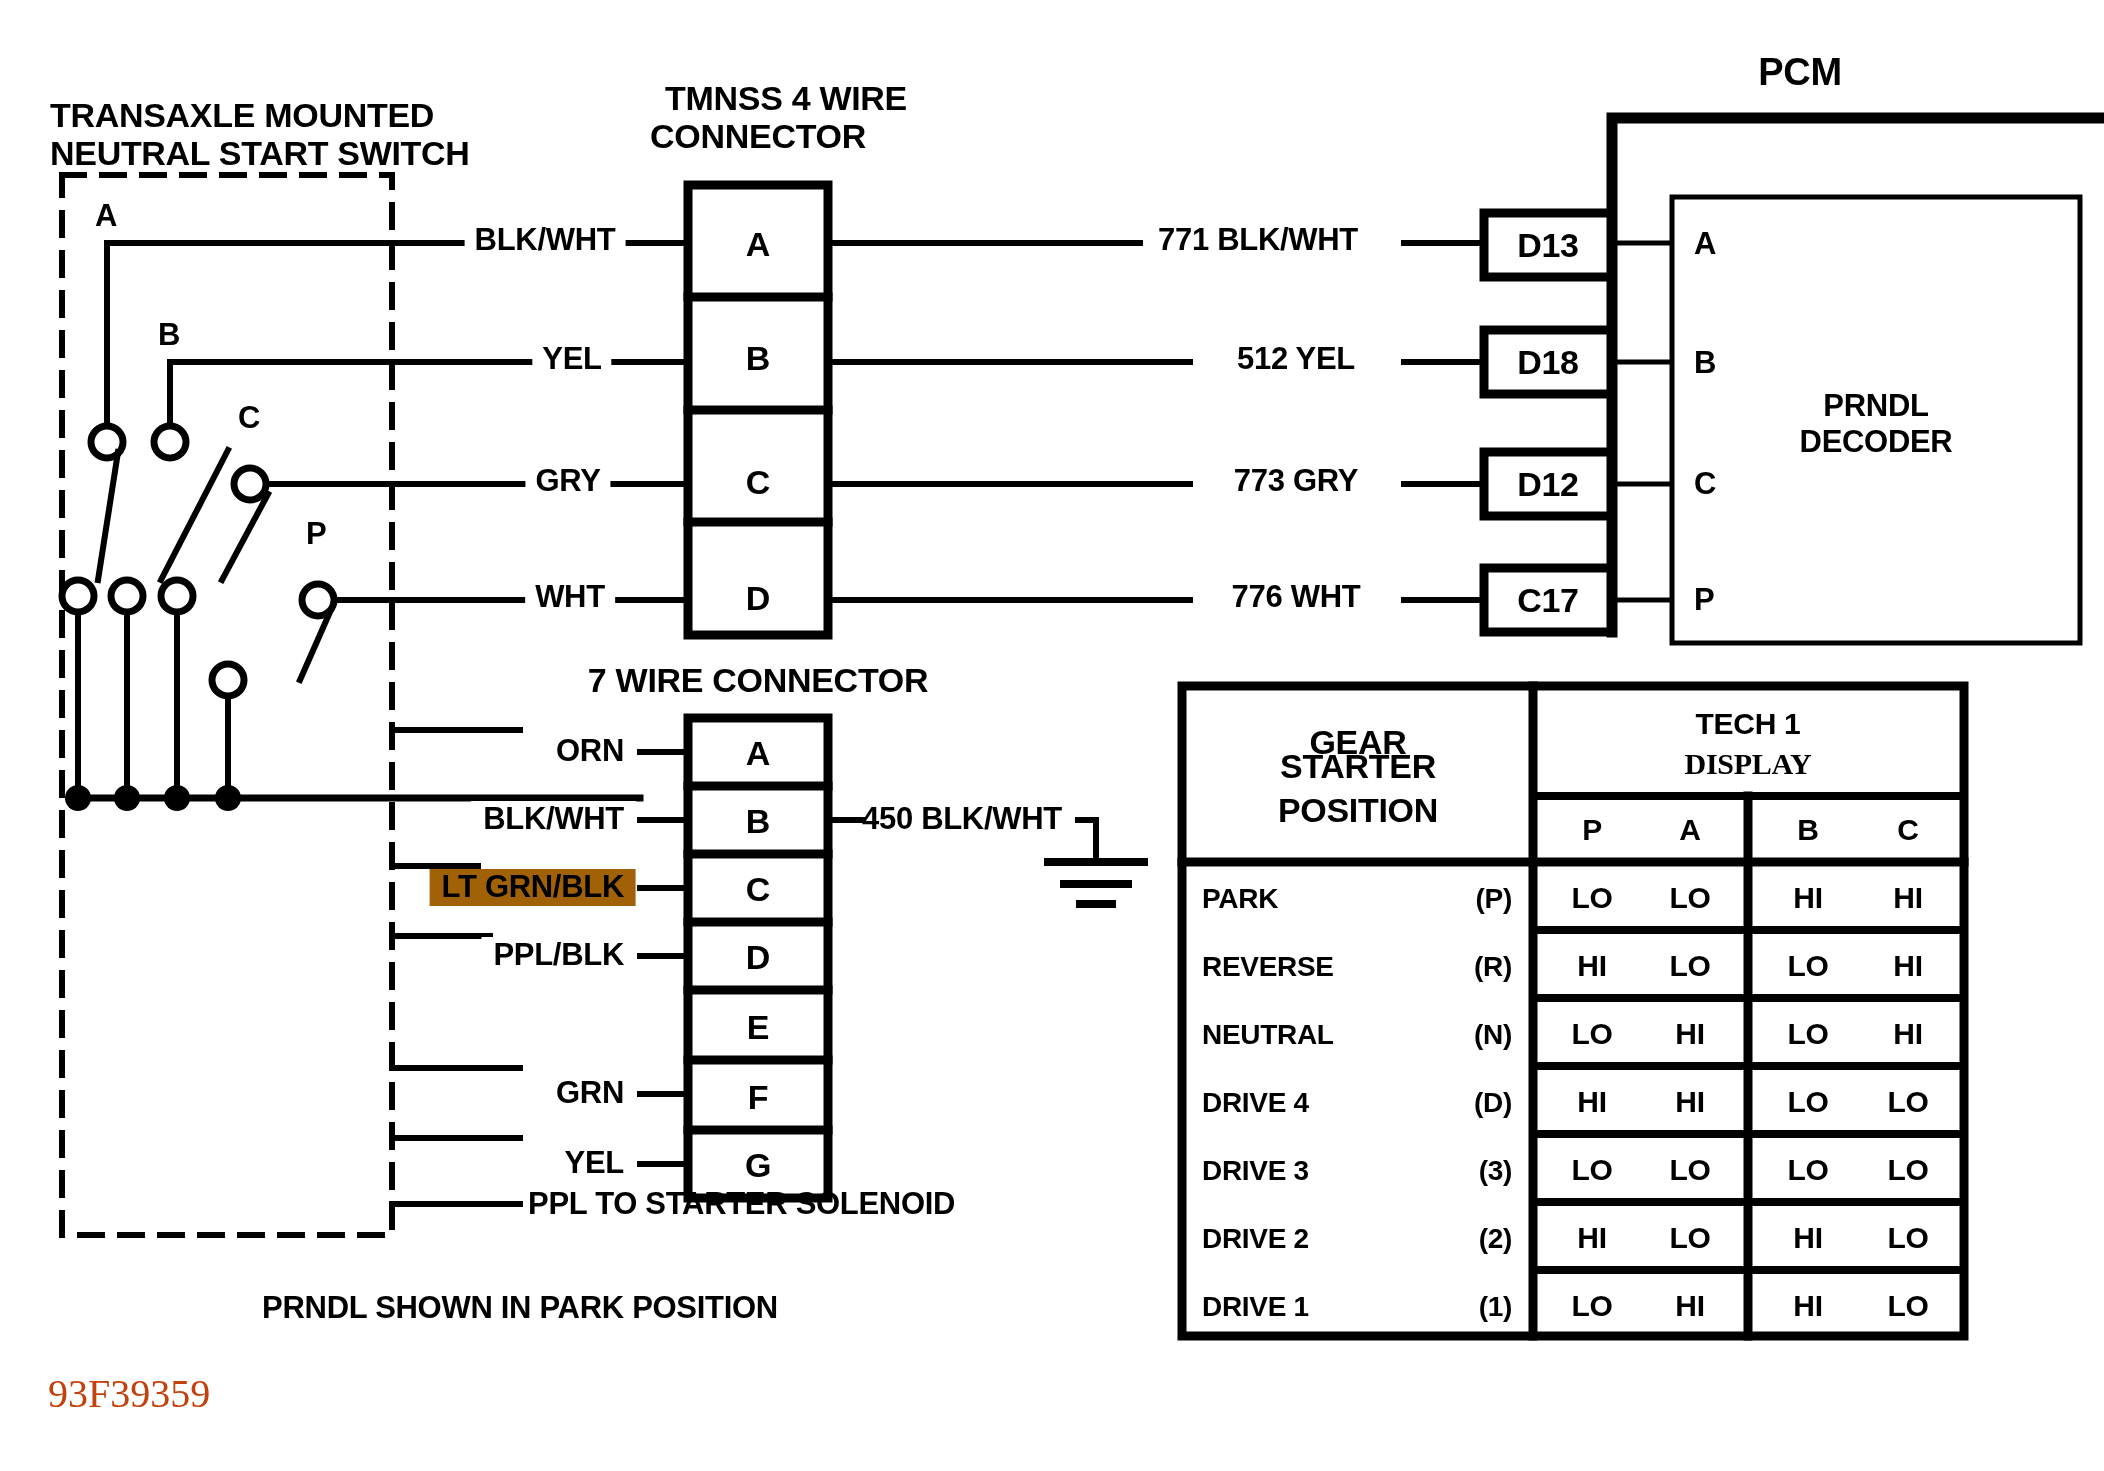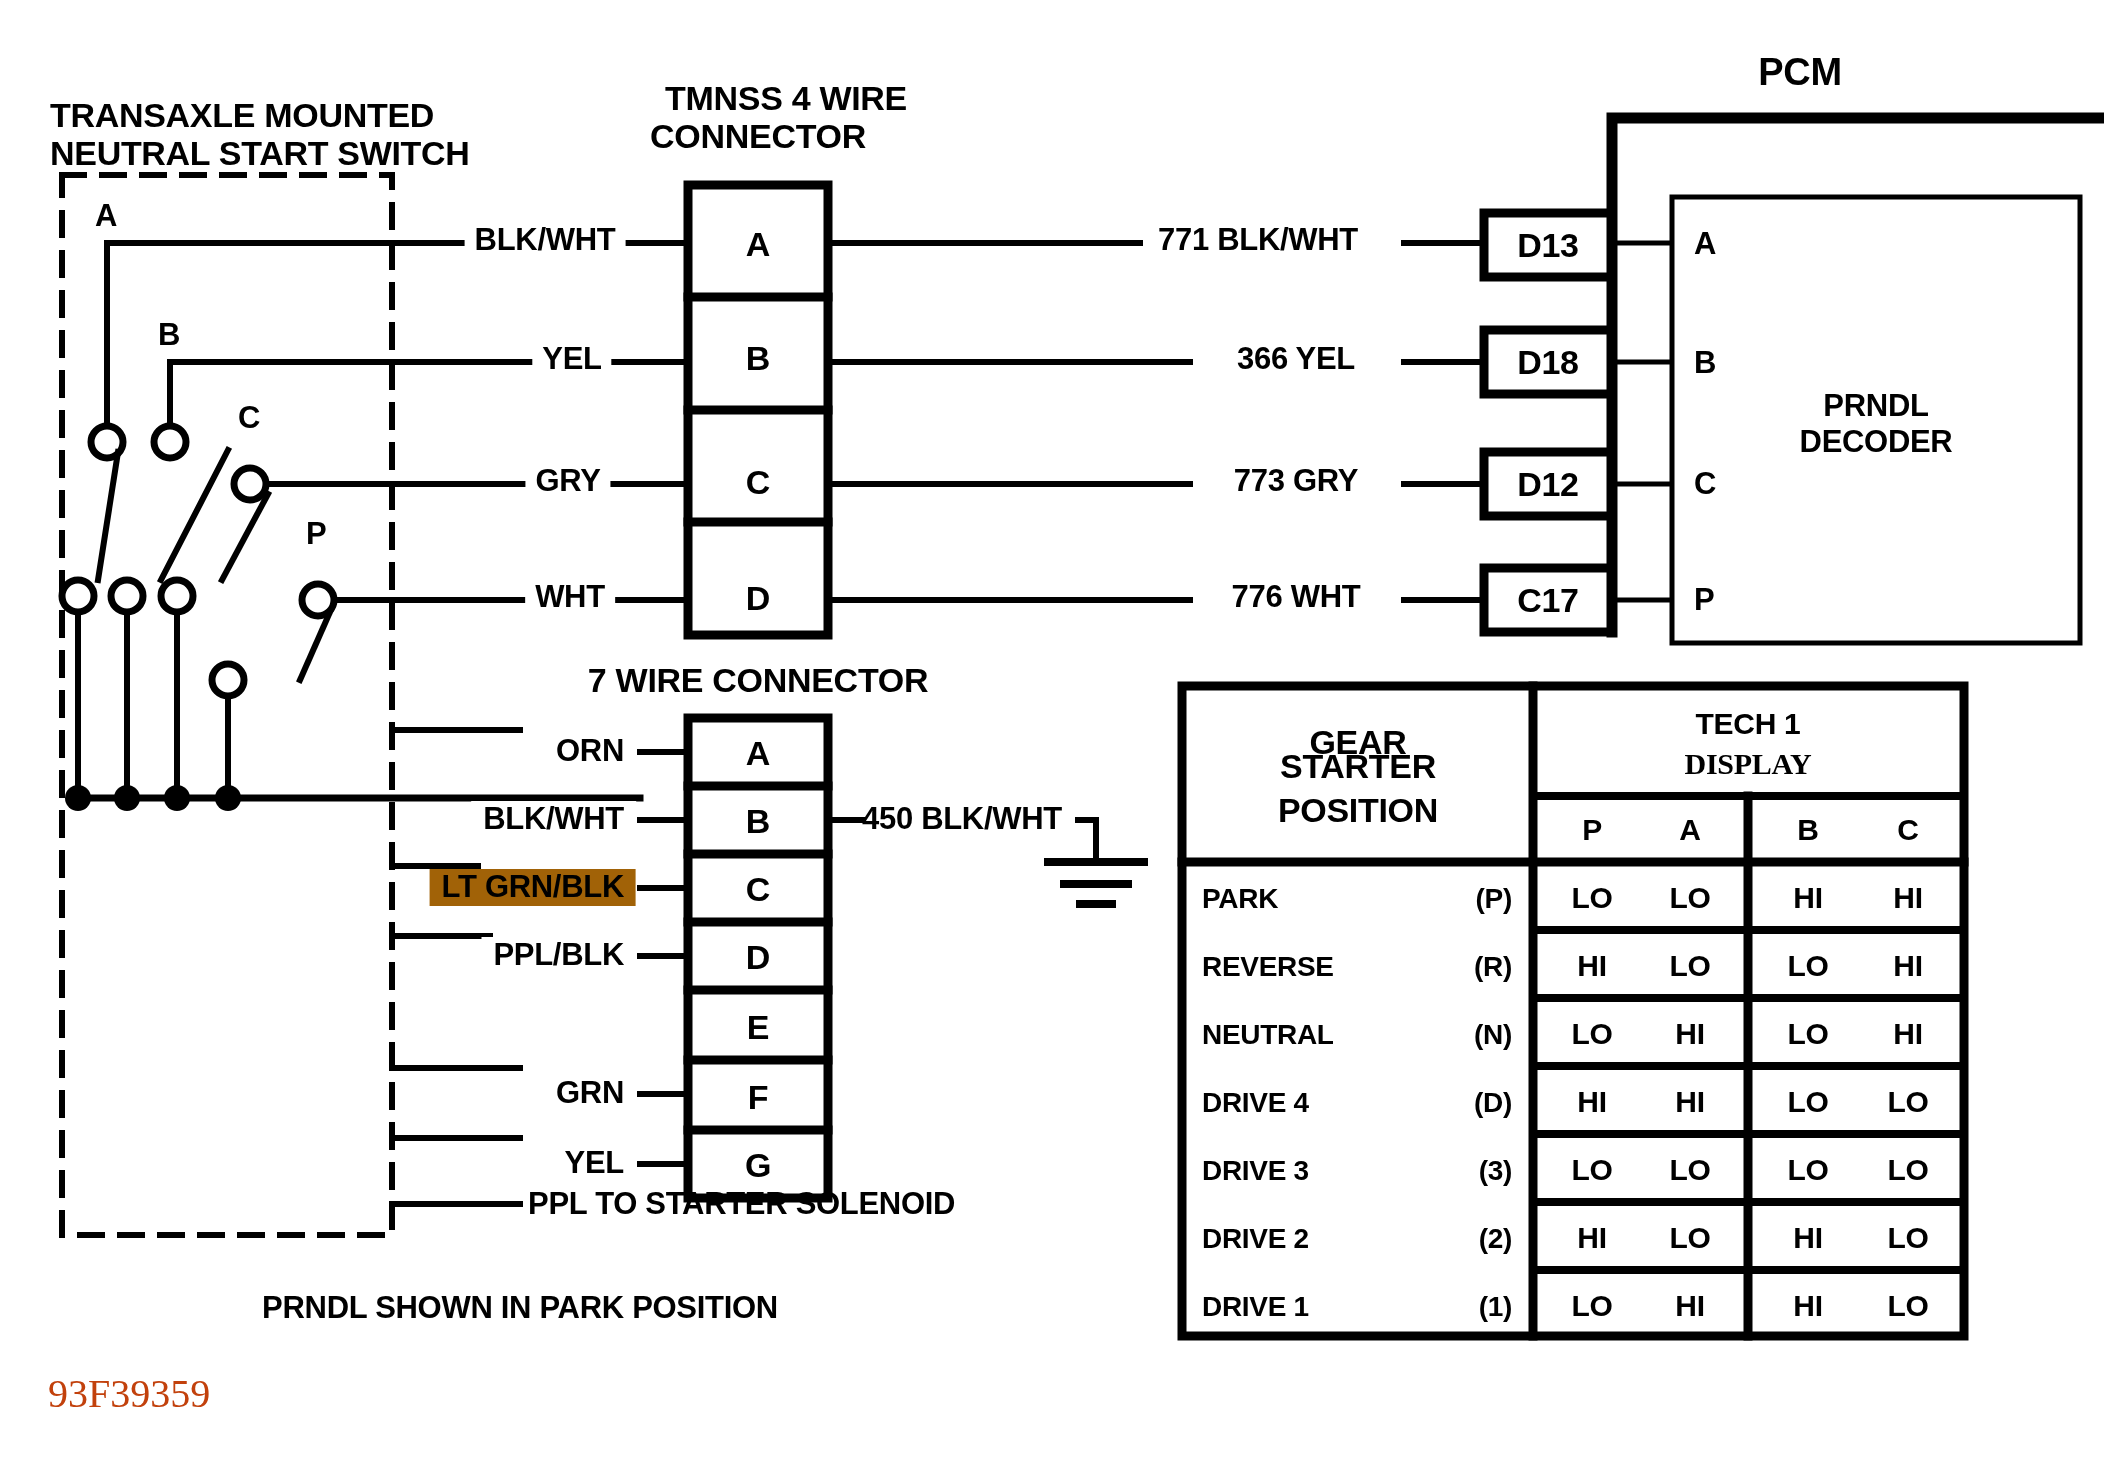--- a/index.html
+++ b/index.html
@@ -189,21 +189,21 @@
   <div class="lbl t34 c" style="left:758px; top:338px;">B</div>
   <div class="lbl t34 c" style="left:758px; top:462px;">C</div>
   <div class="lbl t34 c" style="left:758px; top:578px;">D</div>
 
   <div class="lbl t31 c" style="left:545px; top:222px; background:#fff; padding:0 10px;">BLK/WHT</div>
   <div class="lbl t31 c" style="left:572px; top:341px; background:#fff; padding:0 10px;">YEL</div>
   <div class="lbl t31 c" style="left:568px; top:463px; background:#fff; padding:0 10px;">GRY</div>
   <div class="lbl t31 c" style="left:570px; top:579px; background:#fff; padding:0 10px;">WHT</div>
 
   <div class="lbl t31 c" style="left:1258px; top:222px; background:#fff; padding:0 12px;">771 BLK/WHT</div>
-  <div class="lbl t31 c" style="left:1296px; top:341px; background:#fff; padding:0 12px;">366 YEL</div>
+  <div class="lbl t31 c" style="left:1296px; top:341px; background:#fff; padding:0 12px;">512 YEL</div>
   <div class="lbl t31 c" style="left:1296px; top:463px; background:#fff; padding:0 12px;">773 GRY</div>
   <div class="lbl t31 c" style="left:1296px; top:579px; background:#fff; padding:0 12px;">776 WHT</div>
 
   <div class="lbl t34 c" style="left:1548px; top:225px;">D13</div>
   <div class="lbl t34 c" style="left:1548px; top:342px;">D18</div>
   <div class="lbl t34 c" style="left:1548px; top:464px;">D12</div>
   <div class="lbl t34 c" style="left:1548px; top:580px;">C17</div>
 
   <div class="lbl t38 c" style="left:1800px; top:50px;">PCM</div>
 

